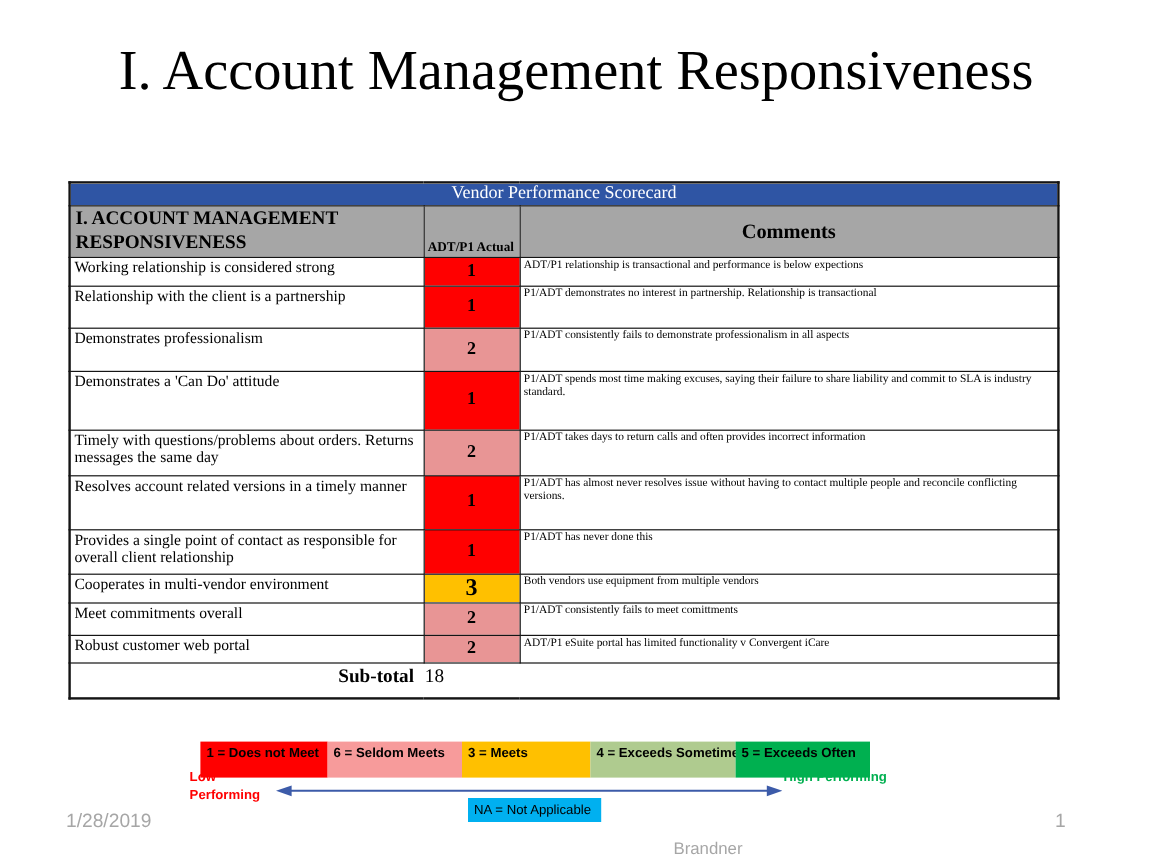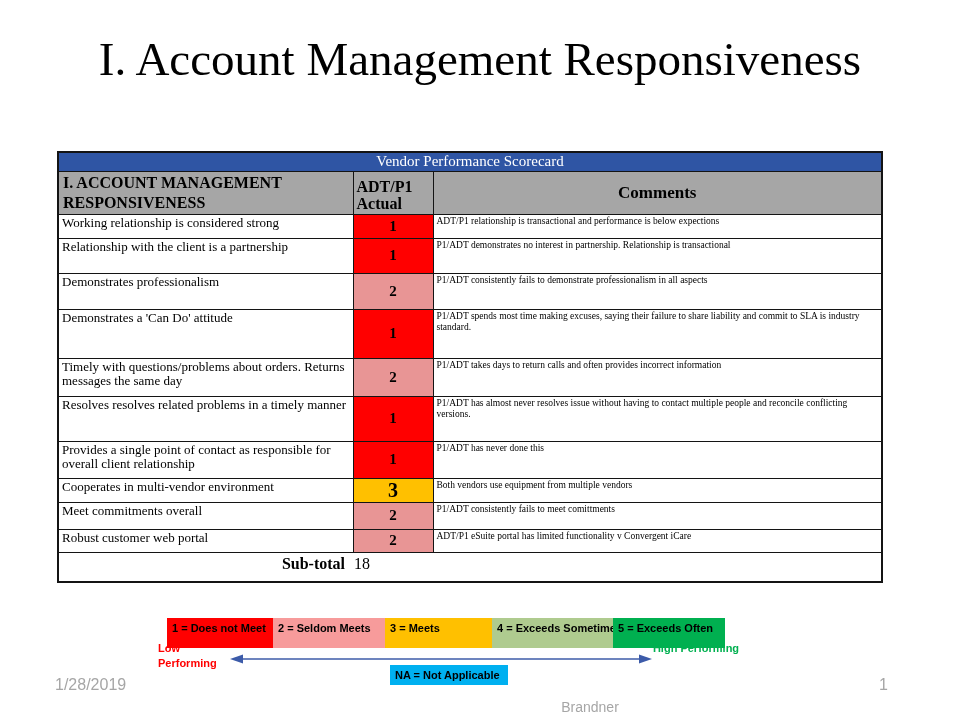--- a/index.html
+++ b/index.html
@@ -10,21 +10,21 @@
 
   table.scorecard{position:absolute;left:57px;top:151px;width:824px;
       border-collapse:collapse;table-layout:fixed;border:2px solid #141414;}
   table.scorecard td,table.scorecard th{border:1px solid #141414;overflow:hidden;
       box-sizing:border-box;}
   tr.banner td{background:var(--banner);color:#fff;text-align:center;font-size:15px;
       height:19px;vertical-align:middle;padding:0;font-weight:400;}
   tr.colhead th{background:var(--hdrgray);color:#000;height:43px;}
   th.criteria-h{font-size:16px;text-align:left;vertical-align:middle;line-height:1.2;
       padding:1px 4px;}
-  th.score-h{font-size:16px;text-align:left;vertical-align:bottom;line-height:1.05;
+  th.score-h{font-size:11px;text-align:left;vertical-align:bottom;line-height:1.05;
       padding:1px 3px;}
   th.comments-h{font-size:17px;text-align:center;vertical-align:middle;}
   td.criteria{font-size:13px;line-height:1.12;padding:1px 3px;vertical-align:top;}
   td.score{text-align:center;font-weight:bold;font-size:15px;vertical-align:middle;
       padding:0;}
   td.score.s3{font-size:20px;}
   td.comment{font-size:9.5px;line-height:1.25;padding:1px 3px;vertical-align:top;}
   tr.subtotal td{border:none;height:30px;}
   td.subtotal-label{text-align:right;font-weight:bold;font-size:16px;
       padding:2px 8px 0 0;vertical-align:top;}
@@ -36,21 +36,21 @@
   .legend-item{height:30px;line-height:20px;font-size:11px;font-weight:bold;
       color:#000;padding-left:5px;box-sizing:border-box;white-space:nowrap;}
   .low-label{position:absolute;left:158px;top:641px;width:76px;text-align:left;
       font-family:"Liberation Sans",sans-serif;font-weight:bold;font-size:11px;
       line-height:1.35;color:#FF0000;}
   .high-label{position:absolute;left:652px;top:641px;width:88px;text-align:center;
       font-family:"Liberation Sans",sans-serif;font-weight:bold;font-size:11px;
       line-height:1.35;color:#00B050;}
   .arrow-wrap{position:absolute;left:230px;top:652px;}
   .na-badge{position:absolute;left:390px;top:665px;height:20px;line-height:20px;
-      padding:0 8px 0 5px;font-family:"Liberation Sans",sans-serif;font-weight:bold;
+      padding:0 8px 0 5px;font-family:"Liberation Sans",sans-serif;font-weight:normal;
       font-size:11px;color:#000;}
 
   .footer-date{position:absolute;left:55px;top:676px;font-family:"Liberation Sans",sans-serif;
       font-size:16px;color:#A6A6A6;}
   .footer-page{position:absolute;right:72px;top:676px;font-family:"Liberation Sans",sans-serif;
       font-size:16px;color:#A6A6A6;}
   .footer-author{position:absolute;left:540px;top:699px;width:100px;text-align:center;
       font-family:"Liberation Sans",sans-serif;font-size:14px;color:#A6A6A6;}
 </style>
 </head>
@@ -96,21 +96,21 @@
           <td class="criteria">Demonstrates a 'Can Do' attitude</td>
           <td class="score s1" style="background: rgb(255, 0, 0);">1</td>
           <td class="comment">P1/ADT spends most time making excuses, saying their failure to share liability and commit to SLA is industry standard.</td>
         </tr>
         <tr style="height: 38px; margin-top: 36px;">
           <td class="criteria">Timely with questions/problems about orders. Returns messages the same day</td>
           <td class="score s2" style="background: rgb(232, 149, 149);">2</td>
           <td class="comment">P1/ADT takes days to return calls and often provides incorrect information</td>
         </tr>
         <tr style="height: 45px;">
-          <td class="criteria">Resolves resolves related problems in a timely manner</td>
+          <td class="criteria">Resolves account related versions in a timely manner</td>
           <td class="score s1" style="background: rgb(255, 0, 0);">1</td>
           <td class="comment">P1/ADT has almost never resolves issue without having to contact multiple people and reconcile conflicting versions.</td>
         </tr>
         <tr style="height: 37px;">
           <td class="criteria">Provides a single point of contact as responsible for overall client relationship</td>
           <td class="score s1" style="background: rgb(255, 0, 0);">1</td>
           <td class="comment">P1/ADT has never done this</td>
         </tr>
         <tr style="height: 19px;">
           <td class="criteria">Cooperates in multi-vendor environment</td>
@@ -132,21 +132,21 @@
       <tr class="subtotal">
         <td class="subtotal-label">Sub-total</td>
         <td class="subtotal-value">18</td>
         <td></td>
       </tr>
     </tbody>
   </table>
 
   <div class="legend">
       <div class="legend-item" style="width: 106px; background: rgb(255, 0, 0);">1 = Does not Meet</div>
-      <div class="legend-item" style="width: 112px; background: rgb(247, 155, 155);">2 = Seldom Meets</div>
+      <div class="legend-item" style="width: 112px; background: rgb(247, 155, 155);">6 = Seldom Meets</div>
       <div class="legend-item" style="width: 107px; background: rgb(255, 192, 0);">3 = Meets</div>
       <div class="legend-item" style="width: 121px; background: rgb(175, 203, 143);">4 = Exceeds Sometimes</div>
       <div class="legend-item" style="width: 112px; background: rgb(0, 176, 80);">5 = Exceeds Often</div>
     </div>
 
   <div class="low-label">Low Performing</div>
   <div class="high-label">High Performing</div>
 
   <div class="arrow-wrap">
     <svg width="422" height="14">

